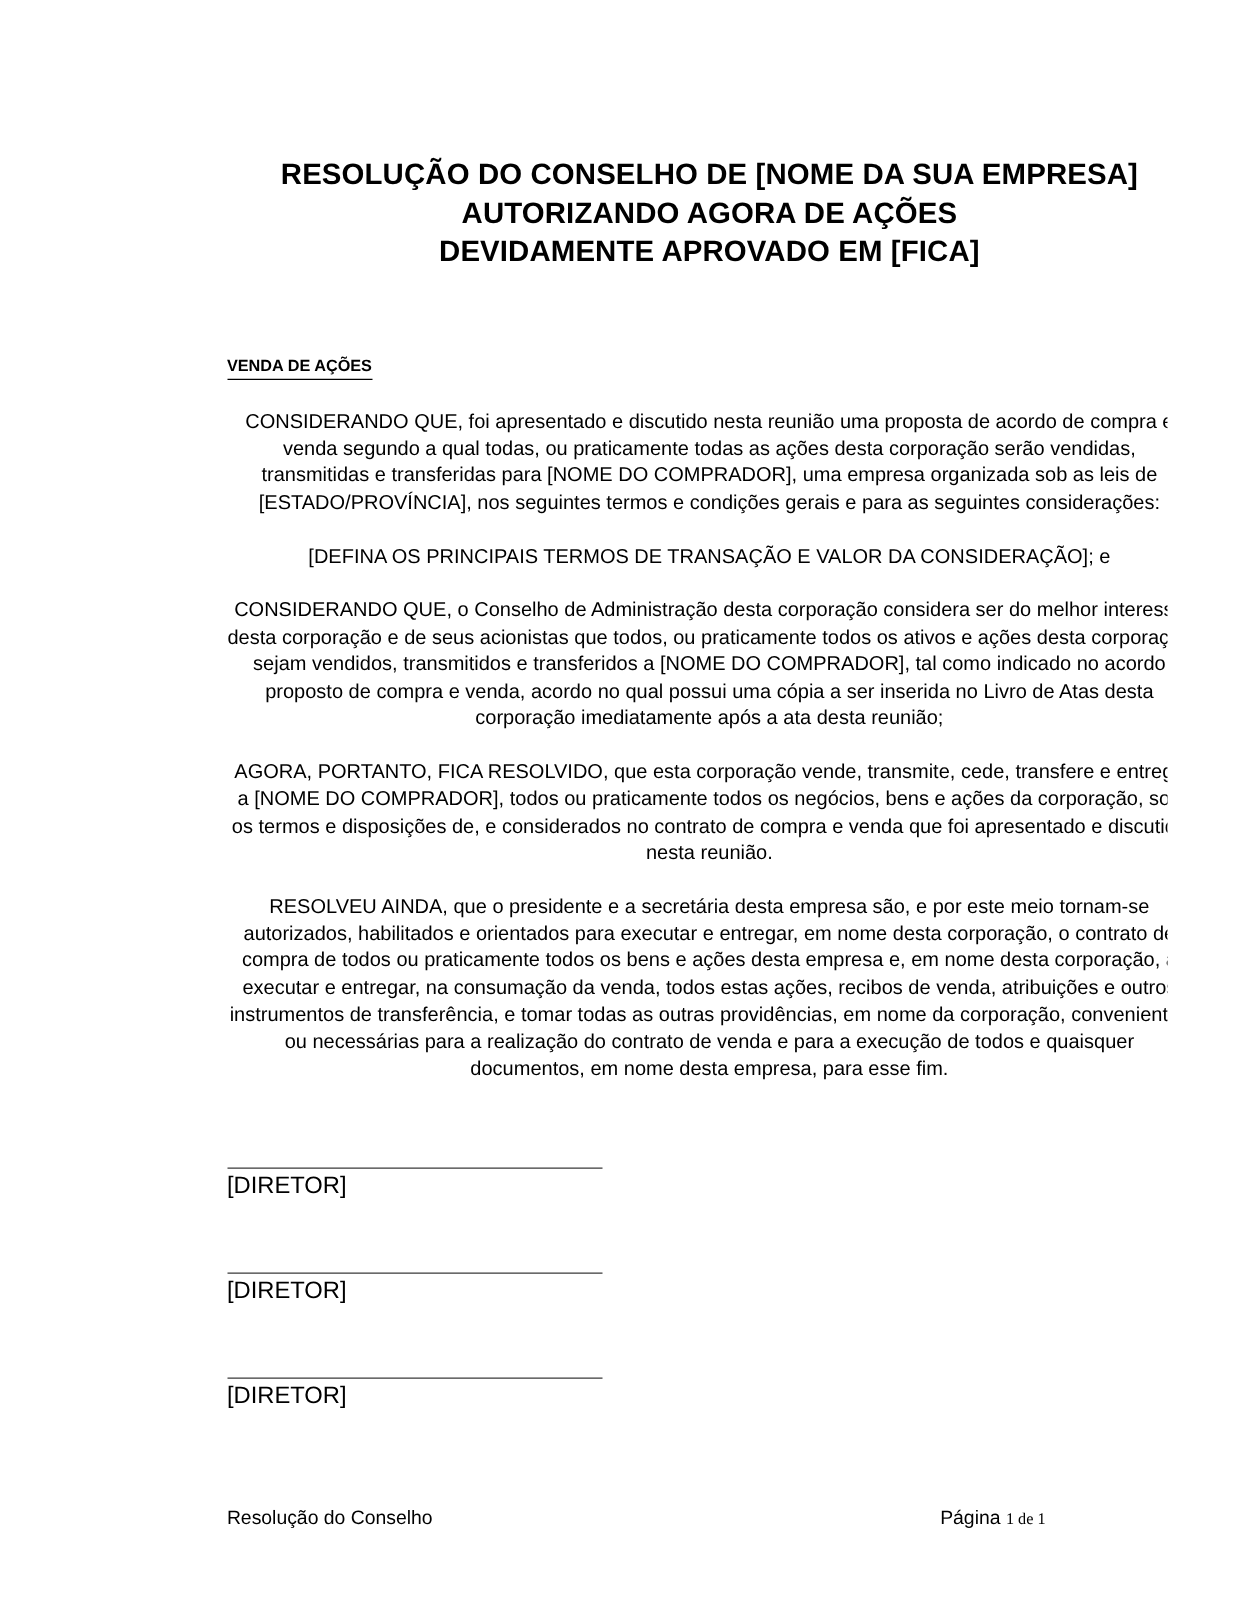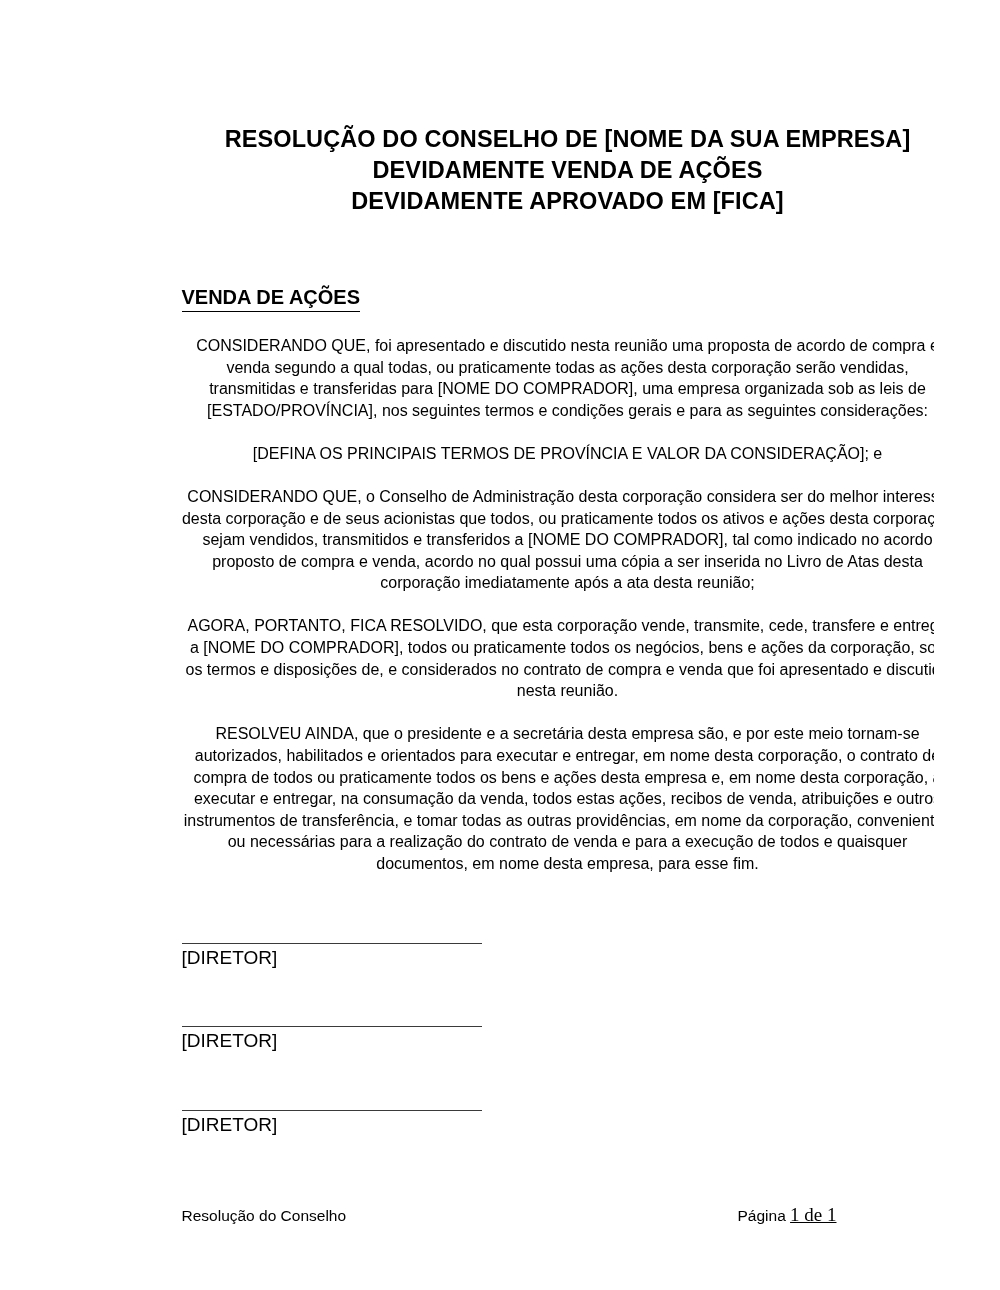--- a/index.html
+++ b/index.html
@@ -39,21 +39,21 @@
   }
   .doc-title .tline {
     display: block;
     white-space: nowrap;
   }
 
   
   .section-heading {
     margin: 0;
     padding: 0;
-    font-size: 20px;
+    font-size: 13px;
     font-weight: bold;
     line-height: 1.3;
     display: inline-block;
     border-bottom: 1.6px solid #000;
     padding-bottom: 1px;
   }
   .section-heading-wrap {
     margin-top: 67px;
   }
 
@@ -107,43 +107,42 @@
     line-height: 20px;
   }
   .footer-left {
     white-space: nowrap;
   }
   .footer-right {
     white-space: nowrap;
   }
   .footer-right .pg-num {
     font-family: "Liberation Serif", serif;
-    font-size: 19px;
-    text-decoration: underline;
+    font-size: 13px;
   }
 </style>
 </head>
 <body>
 
 <div class="page">
 
   <div class="content">
 
     <h1 class="doc-title">
       <span class="tline">RESOLUÇÃO DO CONSELHO DE [NOME DA SUA EMPRESA]</span>
-      <span class="tline">DEVIDAMENTE VENDA DE AÇÕES</span>
+      <span class="tline">AUTORIZANDO AGORA DE AÇÕES</span>
       <span class="tline">DEVIDAMENTE APROVADO EM [FICA]</span>
     </h1>
 
     <div class="section-heading-wrap">
       <h2 class="section-heading">VENDA DE AÇÕES</h2>
     </div>
 
     <p class="para para-first">CONSIDERANDO QUE, foi apresentado e discutido nesta reunião uma proposta de acordo de compra e venda segundo a qual todas, ou praticamente todas as ações desta corporação serão vendidas, transmitidas e transferidas para [NOME DO COMPRADOR], uma empresa organizada sob as leis de [ESTADO/PROVÍNCIA], nos seguintes termos e condições gerais e para as seguintes considerações:</p>
-    <p class="para">[DEFINA OS PRINCIPAIS TERMOS DE PROVÍNCIA E VALOR DA CONSIDERAÇÃO]; e</p>
+    <p class="para">[DEFINA OS PRINCIPAIS TERMOS DE TRANSAÇÃO E VALOR DA CONSIDERAÇÃO]; e</p>
     <p class="para">CONSIDERANDO QUE, o Conselho de Administração desta corporação considera ser do melhor interesse desta corporação e de seus acionistas que todos, ou praticamente todos os ativos e ações desta corporação sejam vendidos, transmitidos e transferidos a [NOME DO COMPRADOR], tal como indicado no acordo proposto de compra e venda, acordo no qual possui uma cópia a ser inserida no Livro de Atas desta corporação imediatamente após a ata desta reunião;</p>
     <p class="para">AGORA, PORTANTO, FICA RESOLVIDO, que esta corporação vende, transmite, cede, transfere e entrega a [NOME DO COMPRADOR], todos ou praticamente todos os negócios, bens e ações da corporação, sob os termos e disposições de, e considerados no contrato de compra e venda que foi apresentado e discutido nesta reunião.</p>
     <p class="para">RESOLVEU AINDA, que o presidente e a secretária desta empresa são, e por este meio tornam-se autorizados, habilitados e orientados para executar e entregar, em nome desta corporação, o contrato de compra de todos ou praticamente todos os bens e ações desta empresa e, em nome desta corporação, a executar e entregar, na consumação da venda, todos estas ações, recibos de venda, atribuições e outros instrumentos de transferência, e tomar todas as outras providências, em nome da corporação, convenientes ou necessárias para a realização do contrato de venda e para a execução de todos e quaisquer documentos, em nome desta empresa, para esse fim.</p>
 
     <div class="signatures">
 
       <div class="sig-block">
         <div class="sig-line"></div>
         <p class="sig-label">[DIRETOR]</p>
       </div>

